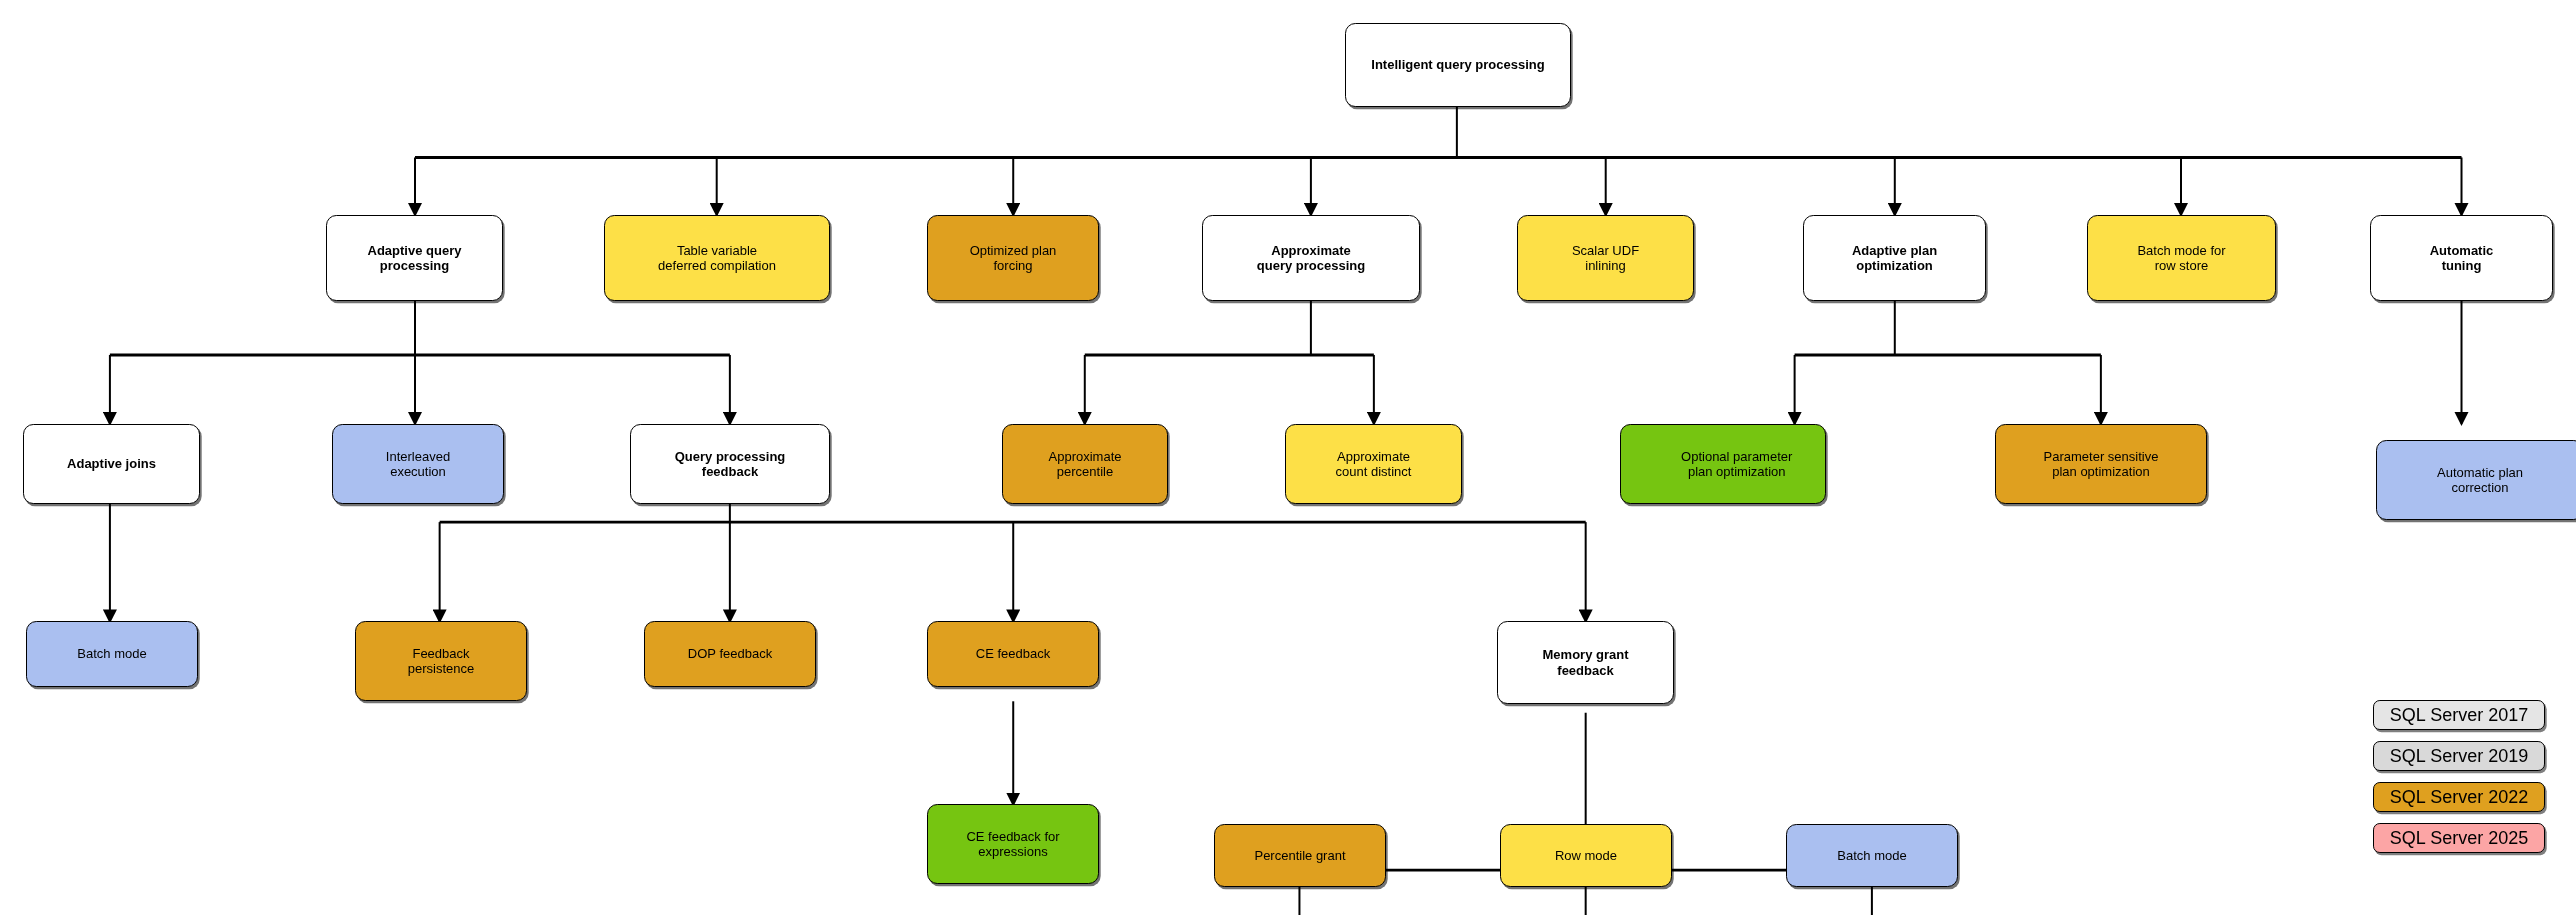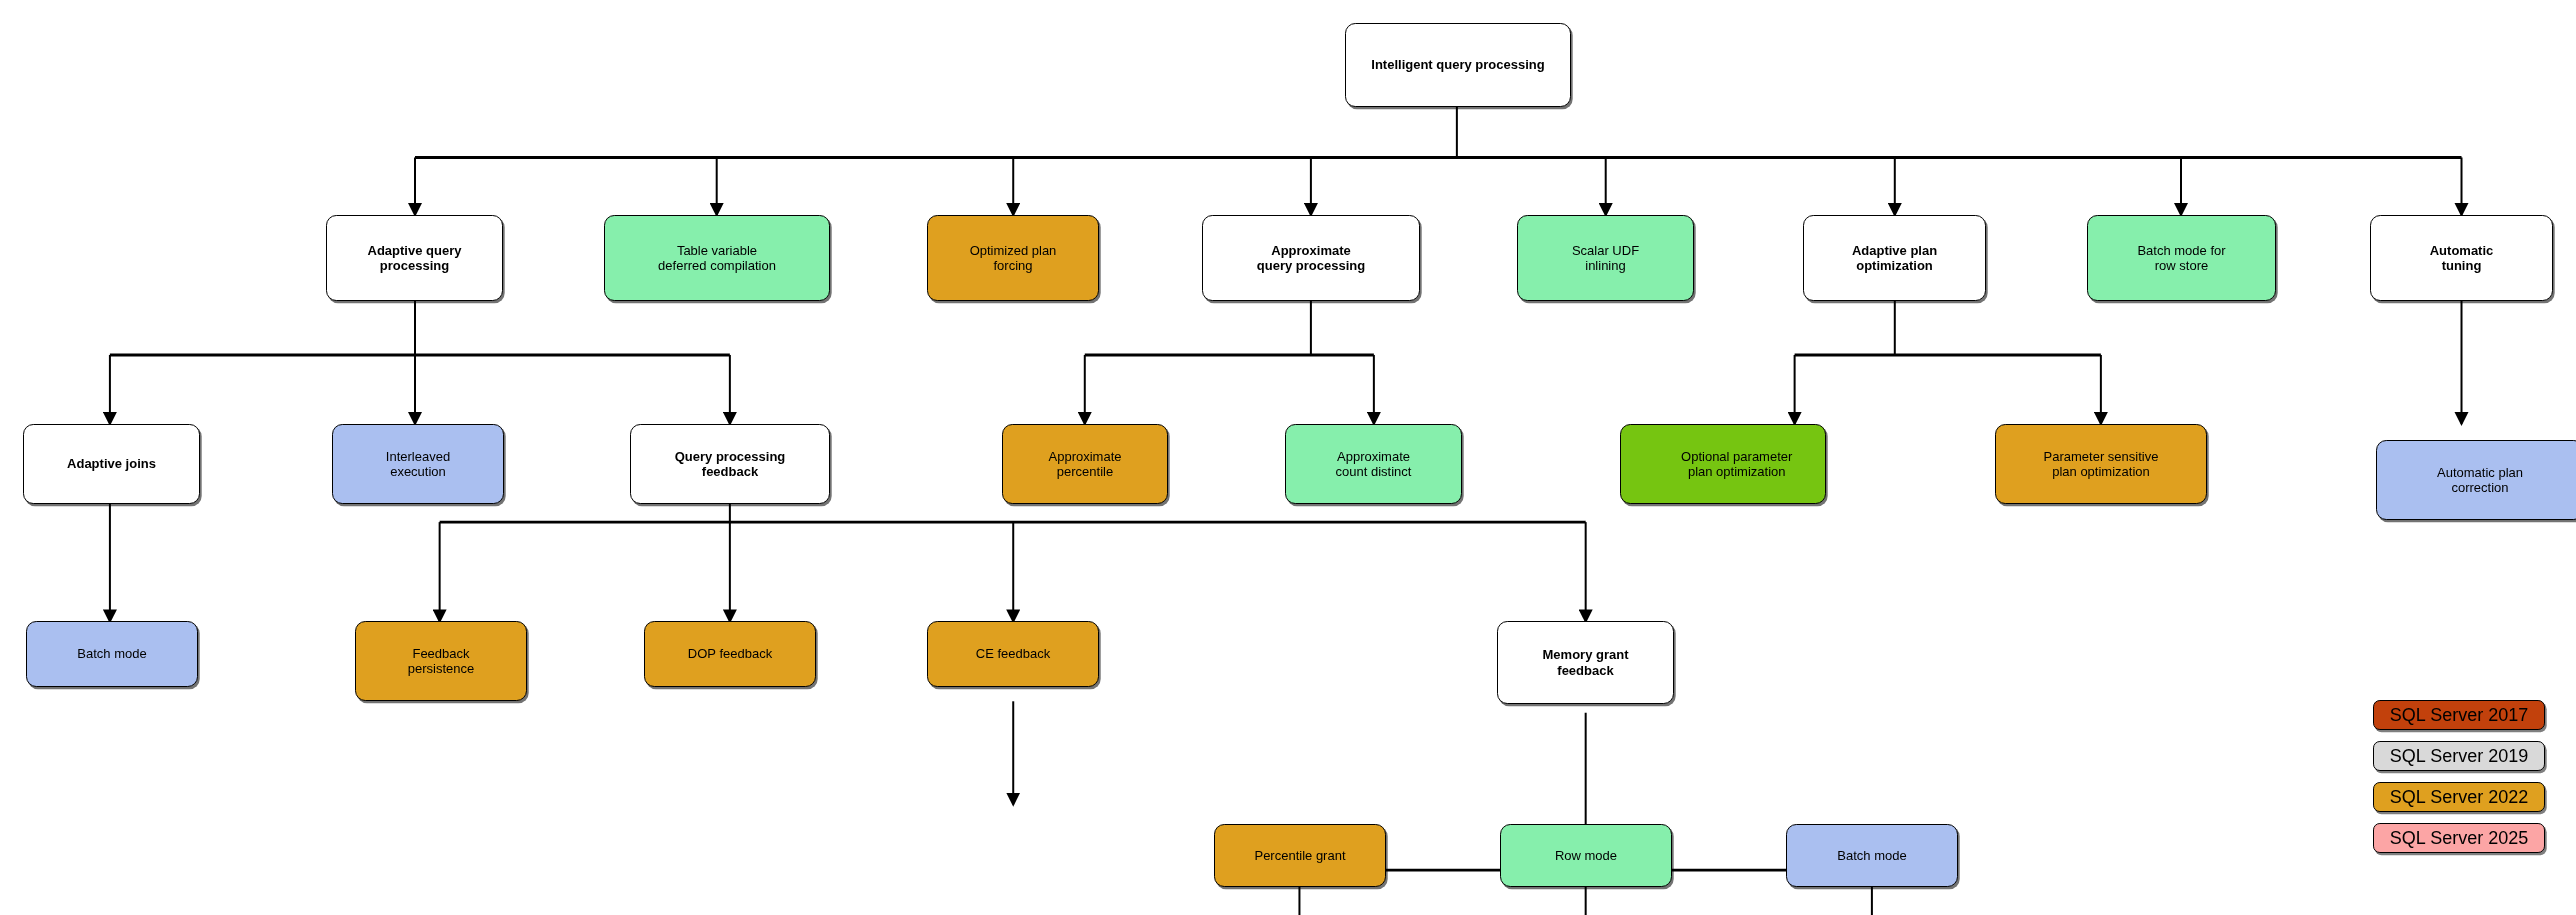--- a/index.html
+++ b/index.html
@@ -35,21 +35,21 @@
     line-height: 1.18;
     padding: 2.3px 4.6px;
     box-shadow: 1.7px 2.3px 0 rgba(0,0,0,0.55);
   }
   .node .lbl {
     display: block;
     white-space: pre-line;
   }
   .node.bold { font-weight: bold; }
   .node.blue  { background: #aabff0; }
-  .node.gray  { background: #86efac; }
+  .node.gray  { background: #fde047; }
   .node.amber { background: #dfa01f; }
   .node.green { background: #76c511; }
   .node.white { background: #ffffff; }
 
   .legend-item {
     position: absolute;
     box-sizing: border-box;
     border: 1.7px solid #000000;
     border-radius: 6.9px;
     display: flex;
@@ -221,35 +221,39 @@
 
   <div class="node amber" style="left:927px; top:621px; width:172px; height:66px;">
     <span class="lbl">CE feedback</span>
   </div>
 
   <div class="node white bold" style="left:1497px; top:621px; width:177px; height:83px;">
     <span class="lbl">Memory grant
 feedback</span>
   </div>
 
+  <div class="node green" style="left:927px; top:804px; width:172px; height:80px;">
+    <span class="lbl">CE feedback for
+expressions</span>
+  </div>
 
   <div class="node amber" style="left:1214px; top:824px; width:172px; height:63px;">
     <span class="lbl">Percentile grant</span>
   </div>
 
   <div class="node gray" style="left:1500px; top:824px; width:172px; height:63px;">
     <span class="lbl">Row mode</span>
   </div>
 
   <div class="node blue" style="left:1786px; top:824px; width:172px; height:63px;">
     <span class="lbl">Batch mode</span>
   </div>
 
   <div id="legend">
-      <div class="legend-item" style="left: 2373px; top: 700px; width: 172px; height: 30px; background: #c2410c;">
+      <div class="legend-item" style="left: 2373px; top: 700px; width: 172px; height: 30px; background: #e5e5e5;">
         <span>SQL Server 2017</span>
       </div>
       <div class="legend-item" style="left: 2373px; top: 741px; width: 172px; height: 30px; background: rgb(217, 217, 217);">
         <span>SQL Server 2019</span>
       </div>
       <div class="legend-item" style="left: 2373px; top: 782px; width: 172px; height: 30px; background: rgb(223, 160, 31);">
         <span>SQL Server 2022</span>
       </div>
       <div class="legend-item" style="left: 2373px; top: 823px; width: 172px; height: 30px; background: #fca5a5;">
         <span>SQL Server 2025</span>

